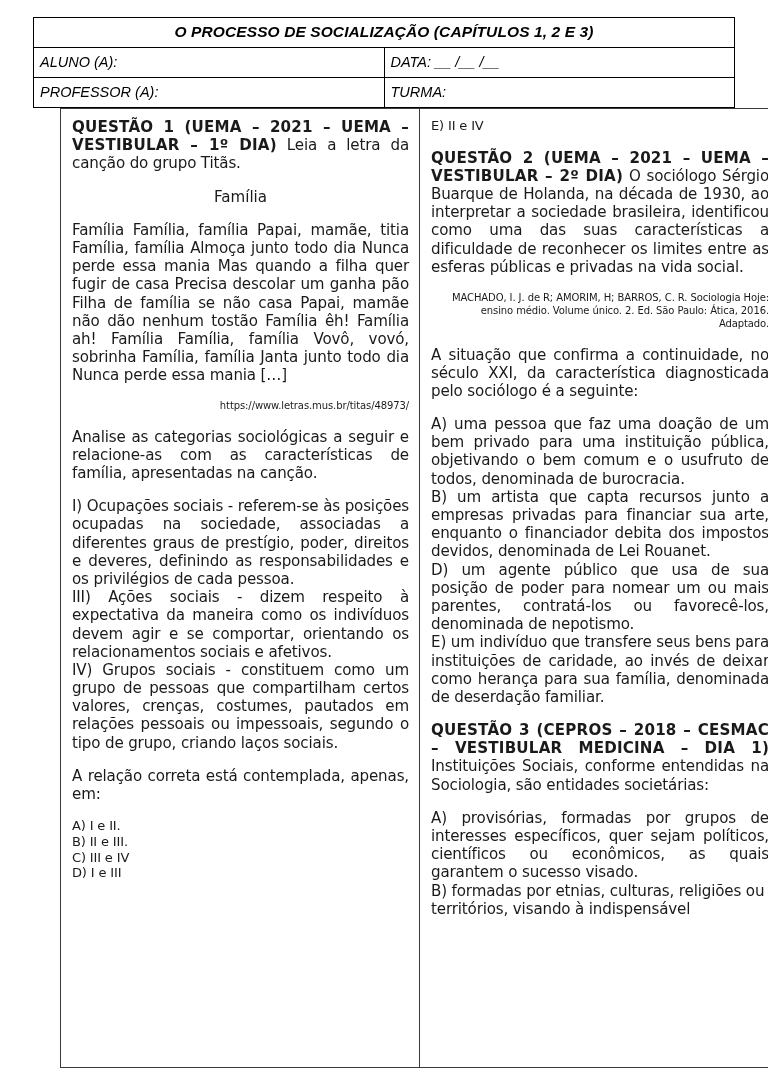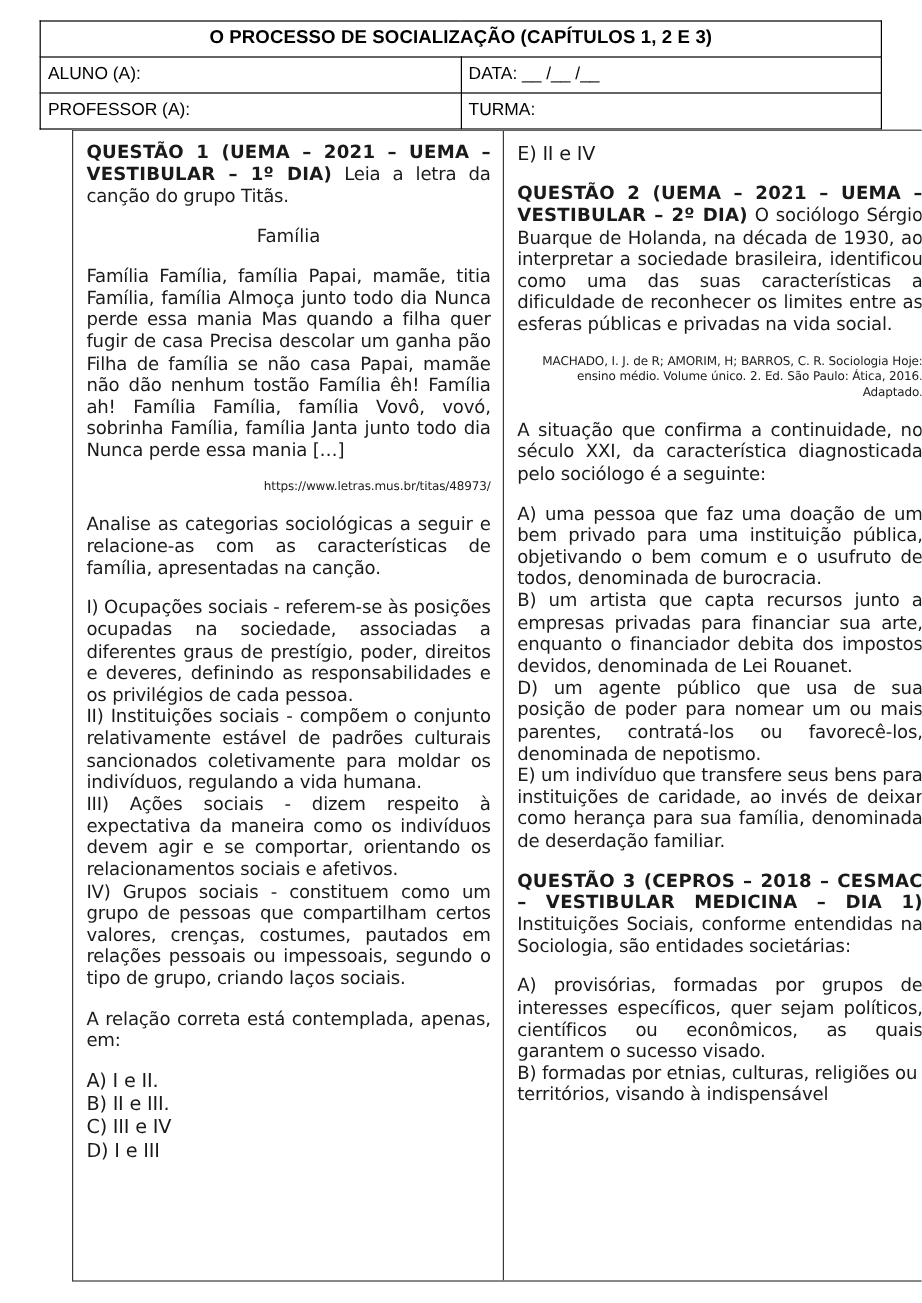--- a/index.html
+++ b/index.html
@@ -28,20 +28,21 @@
   .id-table {
     position: absolute;
     left: 33px;
     top: 17px;
     width: 702px;
     border-collapse: collapse;
     table-layout: fixed;
     font-family: "Liberation Sans", sans-serif;
     font-size: 14.5px;
     color: #000;
+    font-style: italic;
   }
   .id-table td {
     border: 1.6px solid #000;
     padding: 3px 6px 4px 6px;
     height: 22px;
     vertical-align: middle;
     line-height: 1.15;
   }
   .id-title {
     text-align: center;
@@ -113,21 +114,21 @@
     font-size: 10px;
     line-height: 1.32;
     letter-spacing: -0.1px;
     color: #1a1a1a;
   }
   .source.center-block {
     text-align: right;
   }
   .options {
     margin: 0;
-    font-size: 16px;
+    font-size: 13px;
     line-height: 1.205;
     letter-spacing: -0.15px;
     color: #1a1a1a;
     text-align: left;
   }
   .opt-line {
     white-space: nowrap;
   }
 </style>
 </head>
@@ -169,21 +170,20 @@
 
       <p class="source">https://www.letras.mus.br/titas/48973/</p>
 
       <div class="spacer"></div>
 
       <p class="p">Analise as categorias sociológicas a seguir e relacione-as com as características de família, apresentadas na canção.</p>
 
       <div class="spacer"></div>
 
       <p class="p">I) Ocupações sociais - referem-se às posições ocupadas na sociedade, associadas a diferentes graus de prestígio, poder, direitos e deveres, definindo as responsabilidades e os privilégios de cada pessoa.</p>
-      <p class="p">II) Instituições sociais - compõem o conjunto relativamente estável de padrões culturais sancionados coletivamente para moldar os indivíduos, regulando a vida humana.</p>
       <p class="p">III) Ações sociais - dizem respeito à expectativa da maneira como os indivíduos devem agir e se comportar, orientando os relacionamentos sociais e afetivos.</p>
       <p class="p">IV) Grupos sociais - constituem como um grupo de pessoas que compartilham certos valores, crenças, costumes, pautados em relações pessoais ou impessoais, segundo o tipo de grupo, criando laços sociais.</p>
 
       <div class="spacer"></div>
 
       <p class="p">A relação correta está contemplada, apenas, em:</p>
 
       <div class="spacer"></div>
 
       <div class="options">

